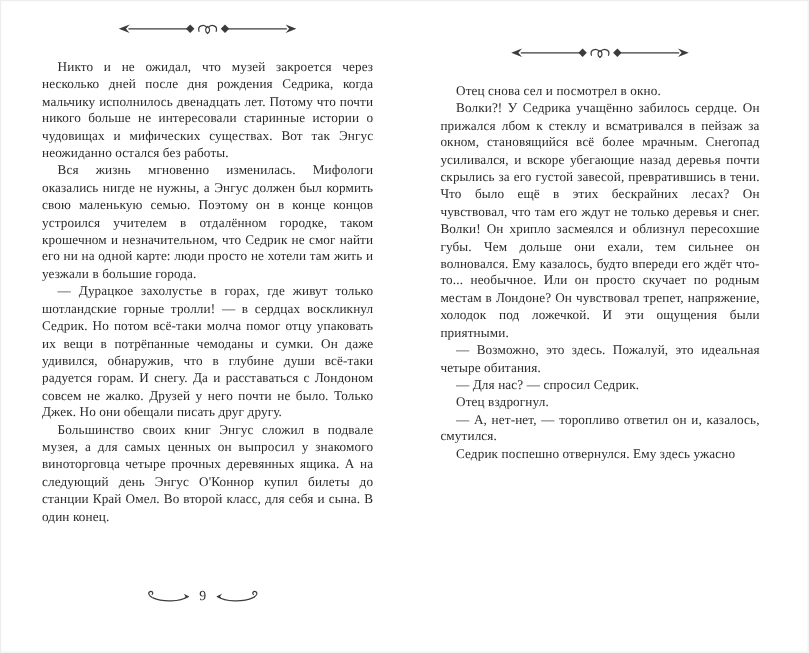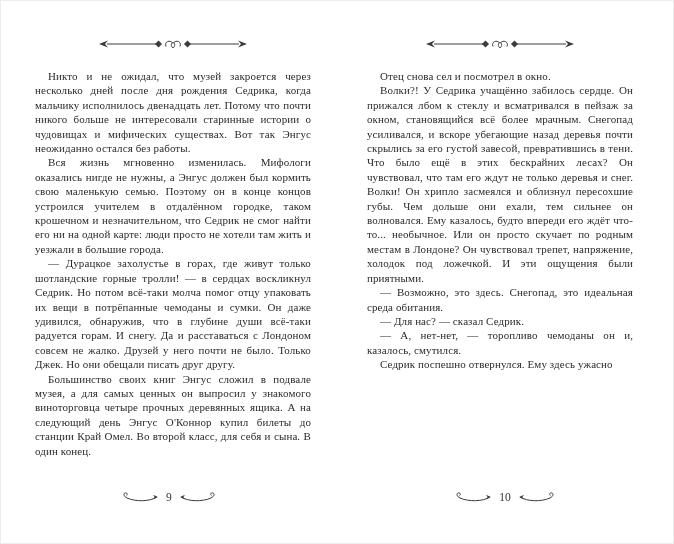--- a/index.html
+++ b/index.html
@@ -2,21 +2,21 @@
 <html lang="ru"><head>
 <meta charset="utf-8">
 <style>
   * { margin:0; padding:0; box-sizing:border-box; }
   html,body { width:674px; height:544px; overflow:hidden; }
   body { background:#fafafa; font-family:"Liberation Serif", "DejaVu Serif", serif; }
   .spread {
     width:674px; height:544px; background:#ffffff;
     border:1px solid #ededed; display:flex;
   }
-  .page { position:relative; width:337px; height:100%; padding:36px 26px 0 34px; }
+  .page { position:relative; width:337px; height:100%; padding:16px 26px 0 34px; }
   .page.right { padding:36px 40px 0 30px; }
   .ornament { display:flex; justify-content:center; margin-bottom:18px; height:14px; }
   .text {
     text-align:justify; font-size:11px; line-height:14.4px;
     color:#2b2b2b; letter-spacing:0.1px;
   }
   .text p { text-indent:13px; }
   .footer {
     position:absolute; left:0; right:0; bottom:38px; height:16px;
     display:flex; align-items:center; justify-content:center; gap:5px;
@@ -94,42 +94,22 @@
             <path d="M82 9.5 C84 4.5, 78 2.5, 75.5 6"></path>
             <path d="M75 11 C72.4 9, 73.2 6.2, 75 5 C76.8 6.2, 77.6 9, 75 11"></path>
           </g>
         </g>
       </svg>
     </div>
 
     <div class="text">
         <p>Отец снова сел и посмотрел в окно.</p>
         <p>Волки?! У Седрика учащённо забилось сердце. Он прижался лбом к стеклу и всматривался в пейзаж за окном, становящийся всё более мрачным. Снегопад усиливался, и вскоре убегающие назад деревья почти скрылись за его густой завесой, превратившись в тени. Что было ещё в этих бескрайних лесах? Он чувствовал, что там его ждут не только деревья и снег. Волки! Он хрипло засмеялся и облизнул пересохшие губы. Чем дольше они ехали, тем сильнее он волновался. Ему казалось, будто впереди его ждёт что-то... необычное. Или он просто скучает по родным местам в Лондоне? Он чувствовал трепет, напряжение, холодок под ложечкой. И эти ощущения были приятными.</p>
-        <p>— Возможно, это здесь. Снегопад, это идеальная среда обитания.</p>
-        <p>— Для нас? — сказал Седрик.</p>
-        <p>— А, нет-нет, — торопливо чемоданы он и, казалось, смутился.</p>
+        <p>— Возможно, это здесь. Пожалуй, это идеальная четыре обитания.</p>
+        <p>— Для нас? — спросил Седрик.</p>
+        <p>Отец вздрогнул.</p>
+        <p>— А, нет-нет, — торопливо ответил он и, казалось, смутился.</p>
         <p>Седрик поспешно отвернулся. Ему здесь ужасно</p>
       </div>
 
-    <div class="footer">
-      <span class="flourish">
-        <svg width="38" height="12" viewBox="0 0 38 12" aria-hidden="true">
-          <g fill="none" stroke="#3c3c3c" stroke-width="1">
-            <path d="M37 6 C30 10.5, 16 11, 7 7"></path>
-            <path d="M7 7 C4 5.5, 3 3, 5 2 C7 1.4, 8.2 3.4, 6.5 4.6"></path>
-          </g>
-          <path d="M37.8 6 L33 3.8 L34.6 6 L33 8.2 Z" fill="#3c3c3c"></path>
-        </svg>
-      </span>
-      <span class="pagenum">10</span>
-      <span class="flourish mirror">
-        <svg width="38" height="12" viewBox="0 0 38 12" aria-hidden="true">
-          <g fill="none" stroke="#3c3c3c" stroke-width="1">
-            <path d="M37 6 C30 10.5, 16 11, 7 7"></path>
-            <path d="M7 7 C4 5.5, 3 3, 5 2 C7 1.4, 8.2 3.4, 6.5 4.6"></path>
-          </g>
-          <path d="M37.8 6 L33 3.8 L34.6 6 L33 8.2 Z" fill="#3c3c3c"></path>
-        </svg>
-      </span>
-    </div>
   </div>
 
 </div>
 
 </body></html>

